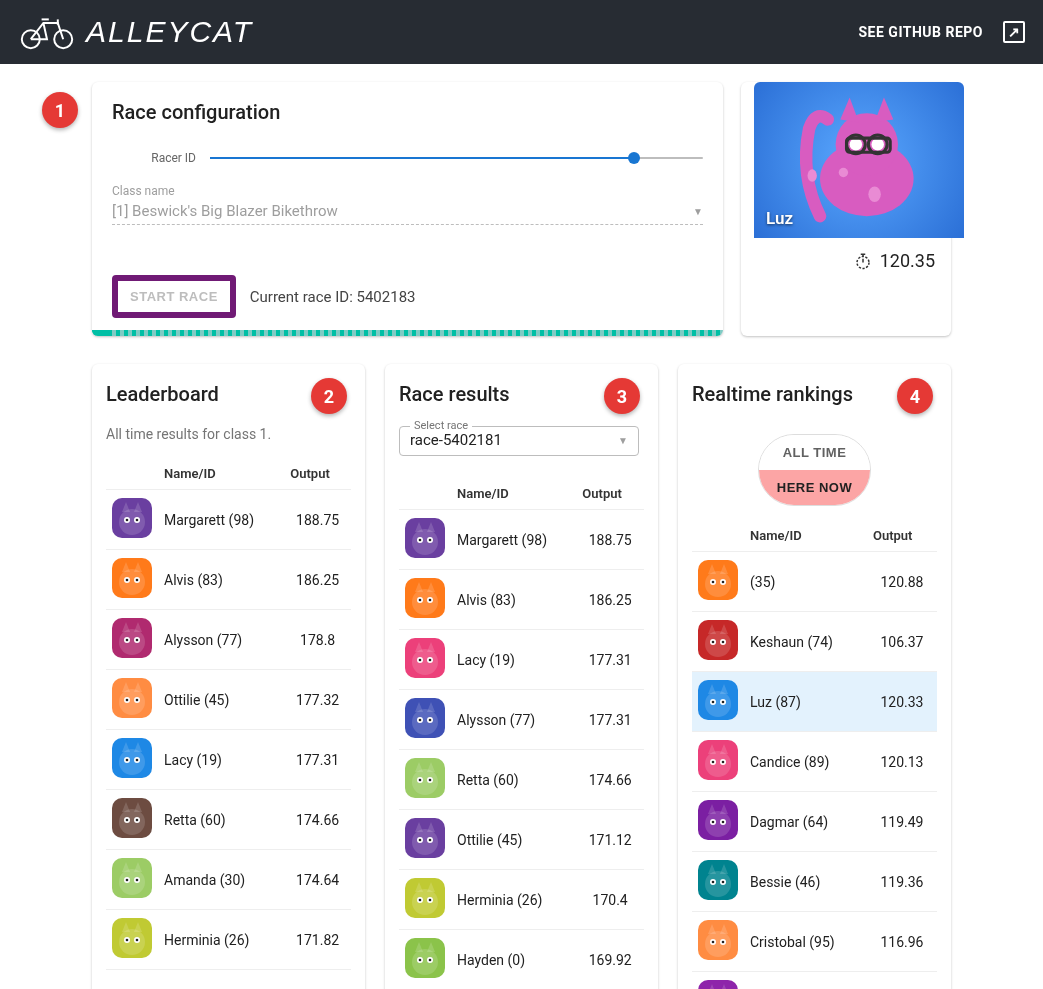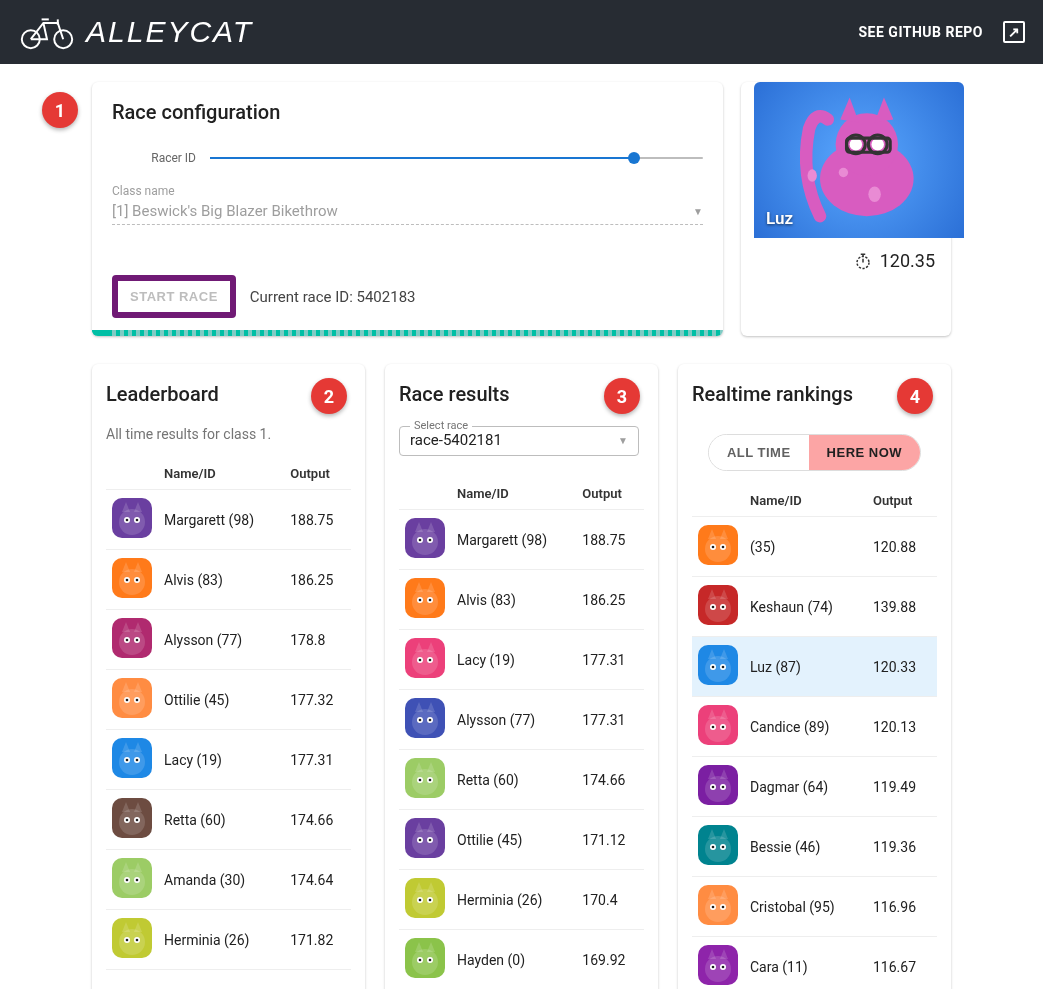--- a/index.html
+++ b/index.html
@@ -42,27 +42,27 @@
 .row2 { display:flex; gap:20px; margin-top:28px; }
 .col-card { flex:1; position:relative; padding:18px 14px 14px 14px; display:flex; flex-direction:column; min-width:0; }
 .col-card .badge-inner { position:absolute; right:18px; top:14px; }
 .panel-sub { font-size:14px; color:#757575; margin-top:6px; }
 .table-wrap { margin-top:16px; overflow-y:auto; flex:1; position:relative; max-height:520px; }
 .tbl { width:100%; border-collapse:collapse; font-size:14px; }
 .tbl th { text-align:left; font-weight:600; font-size:13px; color:#333; padding:8px 6px; }
 .tbl td { padding:8px 6px; border-top:1px solid #eee; vertical-align:middle; }
 .avatar { width:40px; height:40px; border-radius:10px; display:inline-block; }
 .row-hl-light { background:#e3f2fd; }
-.output-col { text-align:left; white-space:nowrap; }
+.output-col { text-align:center; white-space:nowrap; }
 
 .select-wrap { border:1px solid #bdbdbd; border-radius:4px; padding:4px 10px 6px 10px; margin-top:6px; position:relative; width:240px; }
 .select-label { position:absolute; top:-8px; left:10px; background:#fff; padding:0 4px; font-size:11px; color:#757575; }
 .select-value { font-size:15px; color:#222; display:flex; align-items:center; justify-content:space-between; }
 
-.toggle { display:flex; border:1px solid #ddd; border-radius:999px; overflow:hidden; width:fit-content; margin-top:14px; margin-left:auto; margin-right:auto; }
+.toggle { display:flex; border:1px solid #ddd; border-radius:999px; overflow:hidden; width:fit-content; margin-top:14px; margin-left:auto; margin-right:auto;flex-direction:column; }
 .toggle-btn { padding:10px 18px; font-size:13px; font-weight:600; letter-spacing:0.5px; cursor:pointer; background:#fff; color:#616161; border:none; }
 .toggle-btn.active { background:#fca5a5; color:#212121; }
 
 .table-wrap::-webkit-scrollbar { width:14px; }
 .table-wrap::-webkit-scrollbar-thumb { background:#c1c1c1; border-radius:2px; }
 
 .grad-bg { background: radial-gradient(circle at 50% 50%, #5aa8ff, #2b6fd6); width:100%; height:100%; position:relative; }
 .stopwatch-icon { width:18px; height:18px; }
 </style>
 </head>
@@ -471,21 +471,21 @@
     <svg viewBox="0 0 40 40" width="40" height="40">
       <circle cx="20" cy="24" r="13" fill="rgba(255,255,255,.15)"></circle>
       <polygon points="10,14 14,4 18,14" fill="rgba(255,255,255,.15)"></polygon>
       <polygon points="22,14 26,4 30,14" fill="rgba(255,255,255,.15)"></polygon>
       <circle cx="15" cy="22" r="3" fill="#fff"></circle>
                       <circle cx="25" cy="22" r="3" fill="#fff"></circle>
       <circle cx="15" cy="22" r="1.3" fill="#222"></circle>
                       <circle cx="25" cy="22" r="1.3" fill="#222"></circle>
     </svg></span></td>
                 <td>Keshaun (74)</td>
-                <td class="output-col">139.88</td>
+                <td class="output-col">106.37</td>
               </tr>
               <tr class="row-hl-light">
                 <td><span class="avatar" style="background:#1e88e5;position:relative;overflow:hidden">
     <svg viewBox="0 0 40 40" width="40" height="40">
       <circle cx="20" cy="24" r="13" fill="rgba(255,255,255,.15)"></circle>
       <polygon points="10,14 14,4 18,14" fill="rgba(255,255,255,.15)"></polygon>
       <polygon points="22,14 26,4 30,14" fill="rgba(255,255,255,.15)"></polygon>
       <circle cx="15" cy="22" r="3" fill="#fff"></circle>
                       <circle cx="25" cy="22" r="3" fill="#fff"></circle>
       <circle cx="15" cy="22" r="1.3" fill="#222"></circle>

